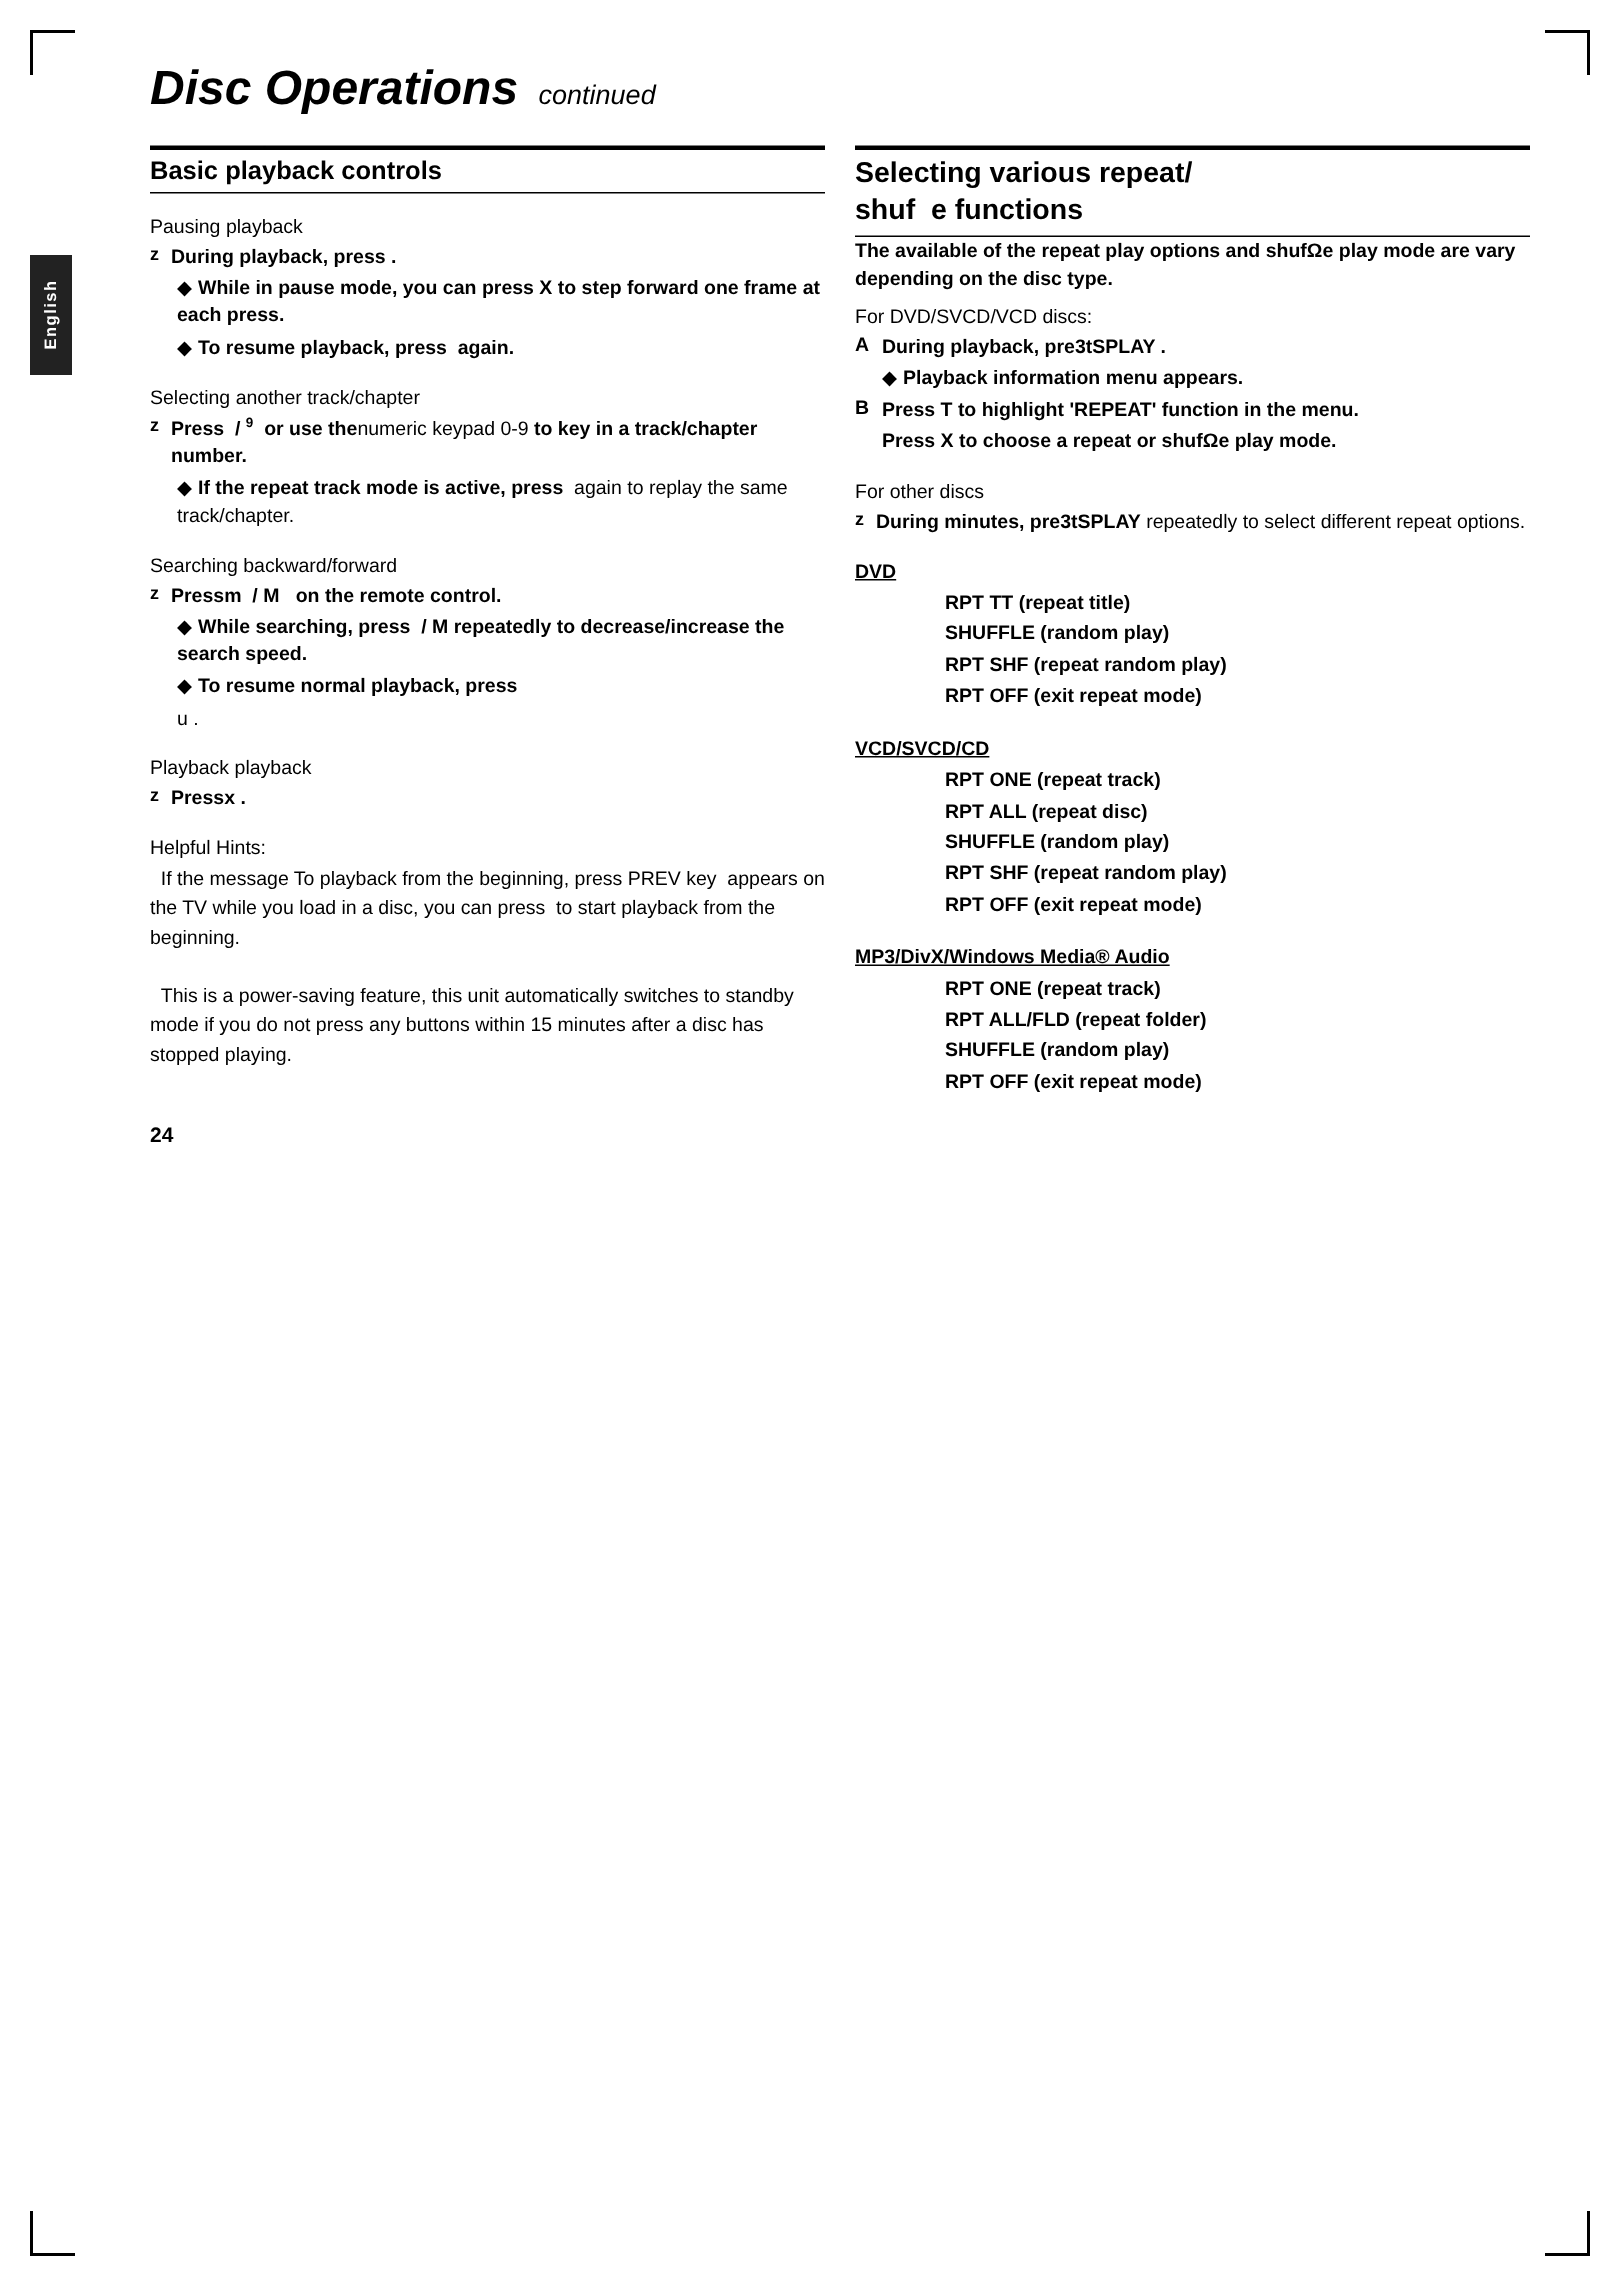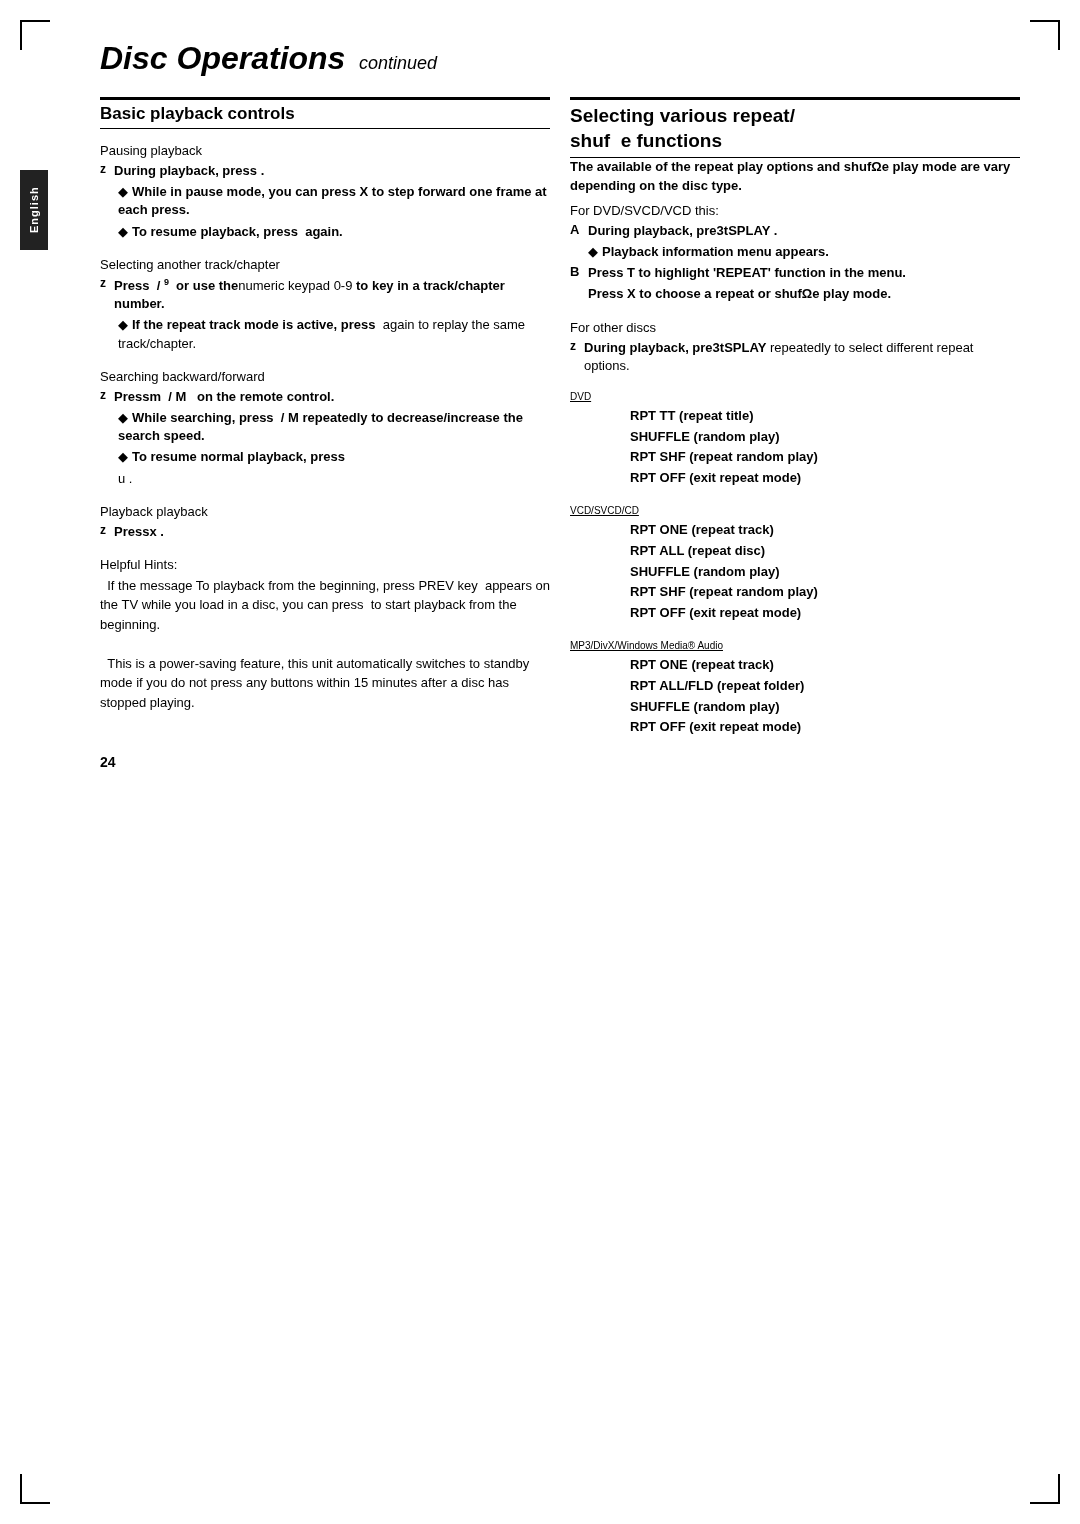--- a/index.html
+++ b/index.html
@@ -149,22 +149,22 @@
     .sub-step b {
       font-weight: bold;
     }
 
     .sub-step-prefix {
       margin-right: 4px;
     }
 
     
     .disc-type-heading {
-      font-size: 10px;
-      font-weight: normal;
+      font-size: 13px;
+      font-weight: bold;
       text-decoration: underline;
       margin-bottom: 4px;
       margin-top: 12px;
     }
 
     .disc-list {
       margin-left: 60px;
       margin-bottom: 10px;
     }
 
@@ -278,21 +278,21 @@
   <div class="right-col">
     <div class="section-title-right">
       Selecting various repeat/<br>shuf&nbsp; e functions
     </div>
 
     <div class="intro-bold">
       The available of the repeat play options and shufΩe play mode are vary depending on the disc type.
     </div>
 
     <div class="content-block">
-      <div class="sub-heading">For DVD/SVCD/VCD this:</div>
+      <div class="sub-heading">For DVD/SVCD/VCD discs:</div>
 
       <div class="step-line">
         <span class="step-letter">A</span>
         <span class="step-text"><b>During playback, pre3tSPLAY .</b></span>
       </div>
       <div class="sub-step">
         <span class="sub-step-prefix">◆</span><b>Playback information menu appears.</b>
       </div>
 
       <div class="step-line">
@@ -304,21 +304,21 @@
         <span class="step-letter"></span>
         <span class="step-text"><b>Press X to choose a repeat or shufΩe play mode.</b></span>
       </div>
     </div>
 
     <div class="content-block">
       <div class="sub-heading">For other discs</div>
       <div class="step-line">
         <span class="step-prefix">z</span>
         <span class="step-text">
-          <b>During playback, pre3tSPLAY</b> repeatedly to select different repeat options.
+          <b>During minutes, pre3tSPLAY</b> repeatedly to select different repeat options.
         </span>
       </div>
     </div>
 
     <div class="content-block">
       <div class="disc-type-heading">DVD</div>
       <div class="disc-list">
         <div class="disc-list-item">RPT TT (repeat title)</div>
         <div class="disc-list-item">SHUFFLE (random play)</div>
         <div class="disc-list-item">RPT SHF (repeat random play)</div>

